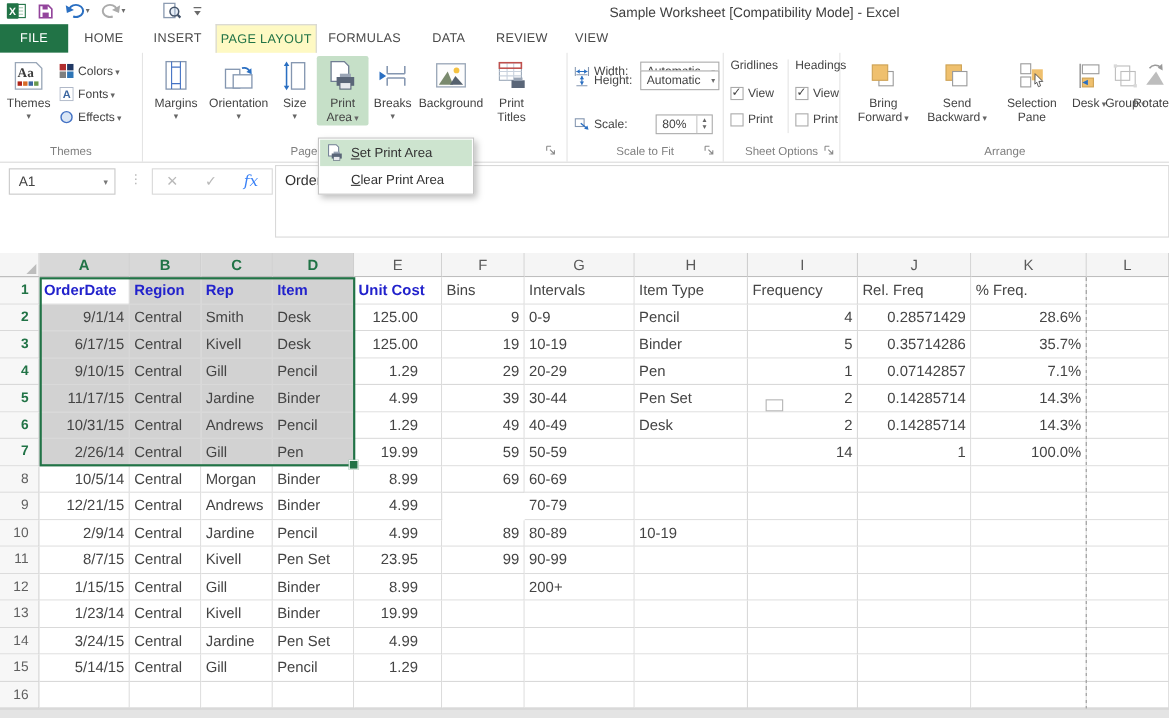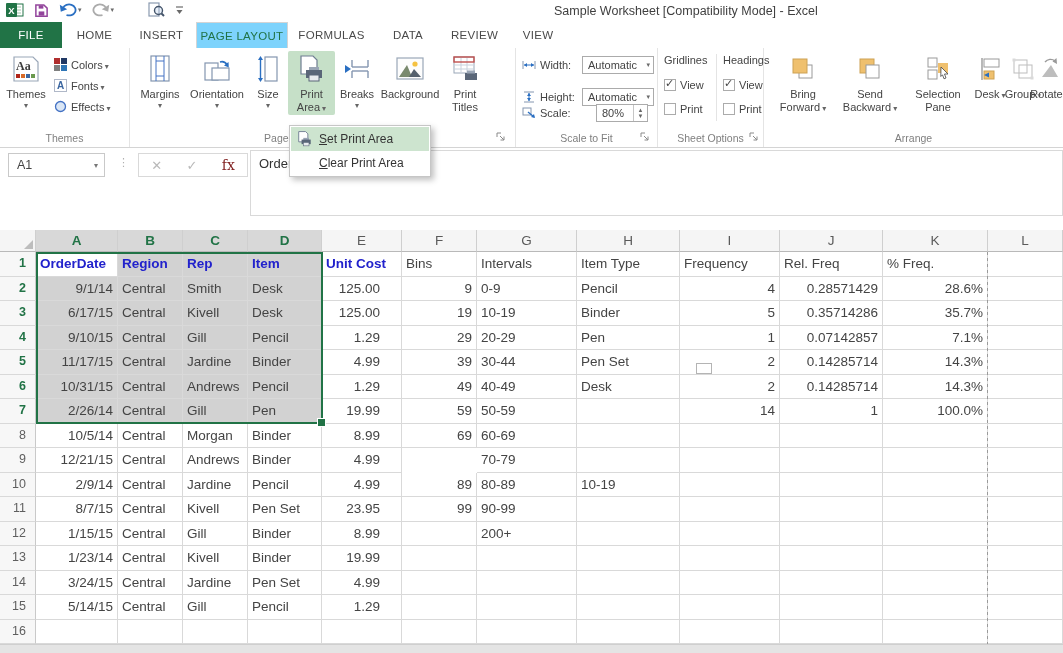--- a/index.html
+++ b/index.html
@@ -9,21 +9,21 @@
   .titlebar{position:absolute;left:0;top:0;width:1063px;height:22px;background:#fff;}
   .qat{position:absolute;left:6px;top:2px;display:flex;align-items:center;gap:10px;}
   .qat .qbtn{display:flex;align-items:center;gap:1px;cursor:default;}
   .title-text{position:absolute;left:554px;top:4px;font-size:12.5px;color:#3f3f3f;white-space:nowrap;}
   .tinycaret{font-size:7px;color:#6a6a6a;}
   
   .tabrow{position:absolute;left:0;top:22px;width:1063px;height:26px;display:flex;background:#fff;}
   .tab{height:26px;box-sizing:border-box;display:flex;align-items:center;justify-content:center;
        font-size:11.5px;letter-spacing:.3px;color:#4a4a4a;cursor:default;}
   .tab.file{width:62px;background:#217346;color:#fff;}
-  .tab.active{color:#217346;background:#7dd3fc;border:1px solid #d4d4d4;border-bottom:none;z-index:3;}
+  .tab.active{color:#217346;background:#fef9c3;border:1px solid #d4d4d4;border-bottom:none;z-index:3;}
   
   .ribbon{position:absolute;left:0;top:48px;width:1063px;height:100px;background:#fff;
           border-bottom:1px solid #d4d4d4;box-sizing:border-box;}
   .rgroup{position:absolute;top:0;height:99px;border-right:1px solid #e4e4e4;box-sizing:border-box;}
   .glabel{position:absolute;bottom:3px;left:0;width:100%;text-align:center;font-size:10.5px;color:#7f7f7f;white-space:nowrap;}
   .launcher{position:absolute;bottom:4px;width:12px;height:12px;cursor:default;}
   .bigbtn{position:absolute;top:3px;display:flex;flex-direction:column;align-items:center;
           font-size:11px;color:#444;line-height:13px;text-align:center;cursor:default;padding-top:2px;box-sizing:border-box;border-radius:2px;}
   .bigbtn .bicon{height:32px;display:flex;align-items:center;justify-content:center;margin-bottom:3px;}
   .bigbtn.hl{background:#c6e0c8;}
@@ -48,21 +48,21 @@
   .fxbar{position:absolute;left:0;top:148px;width:1063px;height:82px;background:#fff;}
   .namebox{position:absolute;left:8px;top:5px;width:97px;height:24px;border:1px solid #c9c9c9;
            display:flex;align-items:center;font-size:12.5px;color:#444;box-sizing:border-box;background:#fff;cursor:default;}
   .namebox .nval{flex:1;padding-left:8px;}
   .namebox .ncaret{width:16px;text-align:center;font-size:8px;color:#777;}
   .splitdots{position:absolute;left:118px;top:8px;color:#b0b0b0;font-size:11px;letter-spacing:0;}
   .fxbtns{position:absolute;left:138px;top:5px;width:110px;height:24px;border:1px solid #d9d9d9;
           display:flex;align-items:center;justify-content:space-around;box-sizing:border-box;background:#fff;}
   .fxx{color:#b9b9b9;font-size:13px;cursor:default;}
   .fxc{color:#b9b9b9;font-size:13px;cursor:default;}
-  .fxf{font-family:"DejaVu Serif",serif;font-size:14px;color:#7f1d1d;cursor:default;}
+  .fxf{font-family:"DejaVu Serif",serif;font-style:italic;font-size:14px;color:#3b82f6;cursor:default;}
   .fxinput{position:absolute;left:250px;top:2px;width:813px;height:66px;border:1px solid #d9d9d9;
            box-sizing:border-box;font-size:13px;color:#333;padding:5px 0 0 8px;background:#fff;}
   
   .grid{position:absolute;left:0;top:230px;width:1063px;background:#fff;}
   .hdr-row{display:flex;height:22px;}
   .corner{width:36px;height:22px;background:#f5f5f5;border-right:1px solid #cfcfcf;border-bottom:1px solid #b9b9b9;box-sizing:border-box;position:relative;cursor:default;}
   .corner::after{content:"";position:absolute;right:2px;bottom:2px;border-left:9px solid transparent;border-bottom:9px solid #bdbdbd;}
   .ch{height:22px;background:#f5f5f5;border-right:1px solid #cfcfcf;border-bottom:1px solid #b9b9b9;
       box-sizing:border-box;text-align:center;font-size:13.5px;line-height:21px;color:#5a5a5a;cursor:default;}
   .ch.sel{background:#d8d8d8;color:#217346;font-weight:bold;}
@@ -312,21 +312,21 @@
           <line x1="2" y1="6" x2="12" y2="6" stroke="#2a6fc2"></line>
           <polygon points="2,6 5,4 5,8" fill="#2a6fc2"></polygon>
             <polygon points="12,6 9,4 9,8" fill="#2a6fc2"></polygon>
         </svg>
         <span style="width:38px;">Width:</span>
         <span class="combo">
           <span>Automatic</span>
           <span class="tinycaret">▾</span>
         </span>
       </div>
-      <div class="sfrow" style="left:6px;top:40px;">
+      <div class="sfrow" style="left:6px;top:16px;">
         <svg width="14" height="12" viewBox="0 0 14 12">
           <line x1="2" y1="1" x2="12" y2="1" stroke="#8496b0"></line>
             <line x1="2" y1="11" x2="12" y2="11" stroke="#8496b0"></line>
           <line x1="7" y1="2" x2="7" y2="10" stroke="#2a6fc2"></line>
           <polygon points="7,2 5,5 9,5" fill="#2a6fc2"></polygon>
             <polygon points="7,10 5,7 9,7" fill="#2a6fc2"></polygon>
         </svg>
         <span style="width:38px;">Height:</span>
         <span class="combo">
           <span>Automatic</span>

